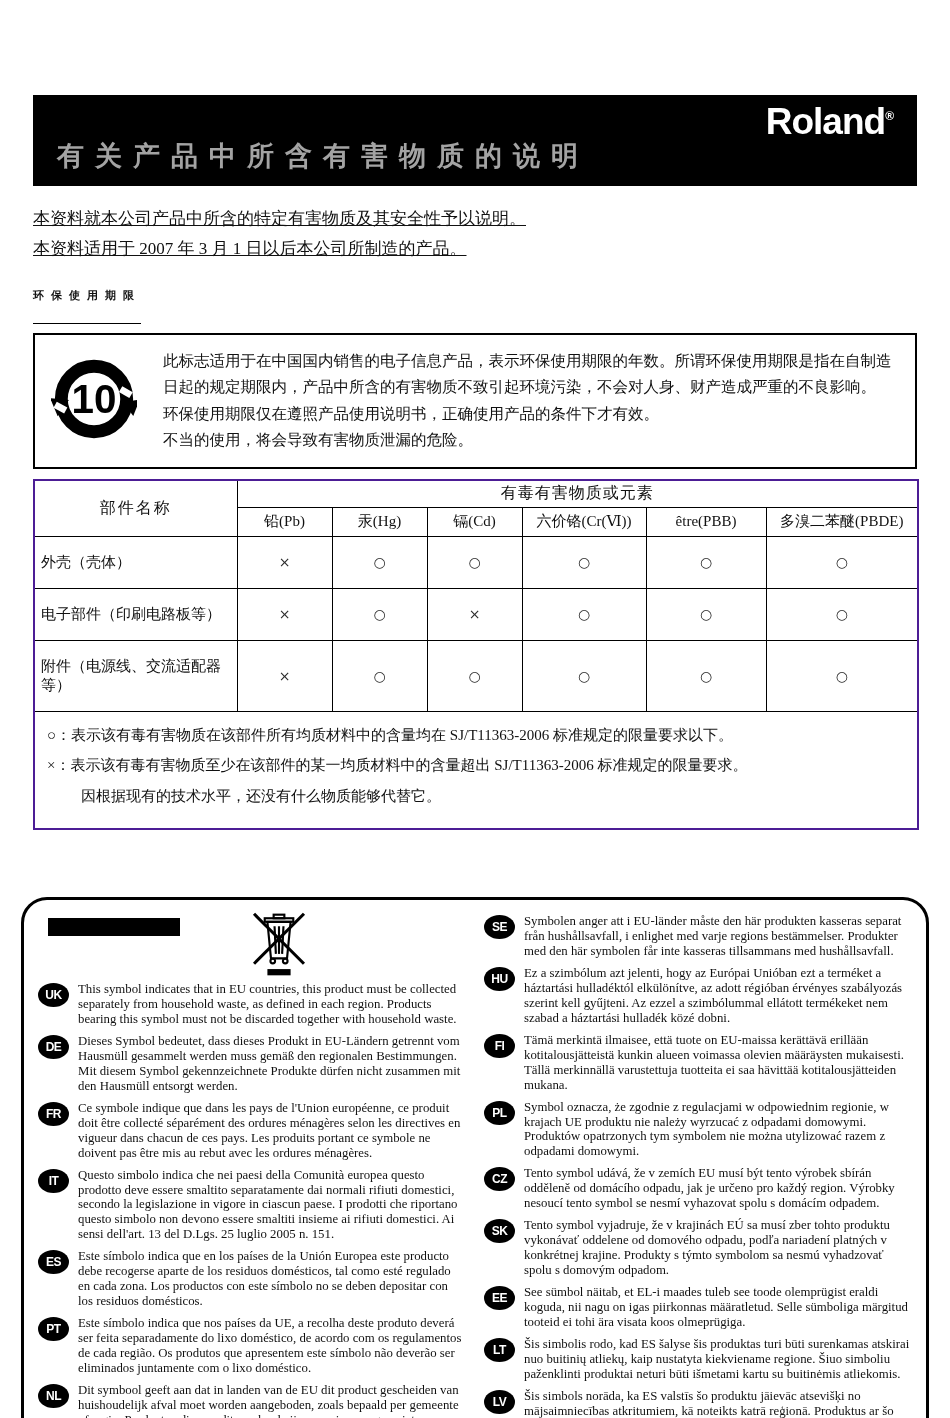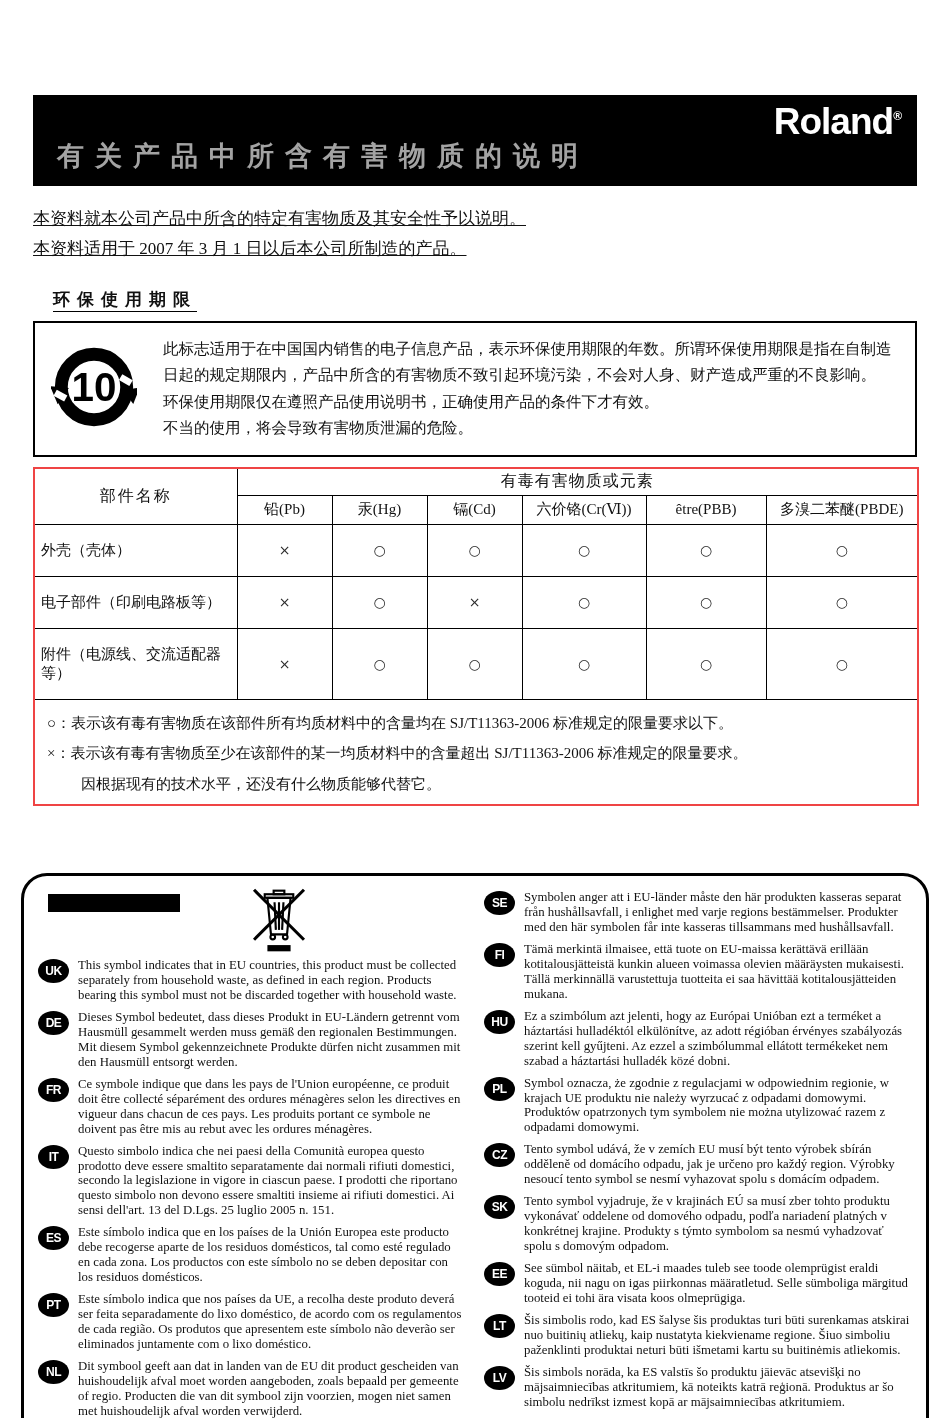--- a/index.html
+++ b/index.html
@@ -9,63 +9,63 @@
     font-family:"Liberation Serif","DejaVu Serif",serif;
     color:#111;
   }
   .page { padding:0 33px; }
 
   
   .header-bar {
     margin-top:95px; height:91px; background:#000; position:relative;
   }
   .brand {
-    position:absolute; top:6px; right:16px;
+    position:absolute; top:6px; right:24px;
     font-family:"Liberation Sans","DejaVu Sans",sans-serif;
     font-weight:bold; font-size:37px; color:#fff; letter-spacing:-1px;
   }
   .brand sup { font-size:12px; vertical-align:top; line-height:30px; }
   .doc-title {
     position:absolute; left:24px; bottom:12px;
     color:#a3a3a3; font-size:27px; font-weight:bold; letter-spacing:11px;
   }
 
   
   .intro { margin-top:18px; font-size:17px; line-height:1.75;text-decoration:underline; }
 
   
   .epup-heading {
     margin-top:24px; display:inline-block;
-    font-size:17px; font-weight:bold; letter-spacing:7px;
-    border-bottom:1.5px solid #000; padding-bottom:0;margin-left:20px;
+    font-size:11px; font-weight:bold; letter-spacing:7px;
+    border-bottom:1.5px solid #000; padding-bottom:20px;
   }
   .epup-box {
     margin-top:9px; border:2.5px solid #000; padding:13px 16px;
     display:flex; align-items:center; gap:26px; min-height:126px;
   }
   .epup-logo { flex:0 0 auto; }
   .epup-text { font-size:15.5px; line-height:1.72; }
 
   
   .table-heading { margin-top:30px; font-size:17px; font-weight:bold; letter-spacing:5px; }
   table.subst {
     margin-top:10px; width:100%; border-collapse:collapse; table-layout:fixed;
     font-size:15px;
   }
   table.subst th, table.subst td { border:1px solid #000; }
-  table.subst { border:2px solid #ef4444; }
+  table.subst { border:2px solid #4c1d95; }
   th.part-head { font-weight:normal; font-size:16px; letter-spacing:2px; }
   th.group-head { font-weight:normal; font-size:16px; height:27px; letter-spacing:1px; }
   th.sub-head { font-weight:normal; height:29px;margin-left:11px; }
   td.part-cell { text-align:left; padding:16px 6px; height:28px; }
   td.status-cell {
     text-align:center; font-family:"DejaVu Sans","Liberation Sans",sans-serif;
     color:#2b2b2b; font-size:14px;
   }
-  td.notes-cell { padding:8px 12px 4px; line-height:2.05; font-size:15px;margin-top:48px; }
+  td.notes-cell { padding:8px 12px 16px; line-height:2.05; font-size:15px;margin-top:48px; }
   .note-indent { padding-left:34px; }
 
   
   .weee-box {
     margin:67px 12px 0 -12px; width:908px;
     border:3px solid #000; border-radius:26px;
     padding:8px 14px 10px 14px;
     display:grid; grid-template-columns:1fr 1fr; column-gap:18px;
   }
   .weee-col { display:flex; flex-direction:column; }
@@ -239,28 +239,28 @@
       </div>
 
     </div>
 
     <div class="weee-col right">
       <div class="weee-para">
         <div class="badge">SE</div>
         <div class="weee-text">Symbolen anger att i EU-länder måste den här produkten kasseras separat från hushållsavfall, i enlighet med varje regions bestämmelser. Produkter med den här symbolen får inte kasseras tillsammans med hushållsavfall.</div>
       </div>
       <div class="weee-para">
+        <div class="badge">HU</div>
+        <div class="weee-text">Ez a szimbólum azt jelenti, hogy az Európai Unióban ezt a terméket a háztartási hulladéktól elkülönítve, az adott régióban érvényes szabályozás szerint kell gyűjteni. Az ezzel a szimbólummal ellátott termékeket nem szabad a háztartási hulladék közé dobni.</div>
+      </div>
+      <div class="weee-para">
         <div class="badge">FI</div>
         <div class="weee-text">Tämä merkintä ilmaisee, että tuote on EU-maissa kerättävä erillään kotitalousjätteistä kunkin alueen voimassa olevien määräysten mukaisesti. Tällä merkinnällä varustettuja tuotteita ei saa hävittää kotitalousjätteiden mukana.</div>
       </div>
       <div class="weee-para">
-        <div class="badge">HU</div>
-        <div class="weee-text">Ez a szimbólum azt jelenti, hogy az Európai Unióban ezt a terméket a háztartási hulladéktól elkülönítve, az adott régióban érvényes szabályozás szerint kell gyűjteni. Az ezzel a szimbólummal ellátott termékeket nem szabad a háztartási hulladék közé dobni.</div>
-      </div>
-      <div class="weee-para">
         <div class="badge">PL</div>
         <div class="weee-text">Symbol oznacza, że zgodnie z regulacjami w odpowiednim regionie, w krajach UE produktu nie należy wyrzucać z odpadami domowymi. Produktów opatrzonych tym symbolem nie można utylizować razem z odpadami domowymi.</div>
       </div>
       <div class="weee-para">
         <div class="badge">CZ</div>
         <div class="weee-text">Tento symbol udává, že v zemích EU musí být tento výrobek sbírán odděleně od domácího odpadu, jak je určeno pro každý region. Výrobky nesoucí tento symbol se nesmí vyhazovat spolu s domácím odpadem.</div>
       </div>
       <div class="weee-para">
         <div class="badge">SK</div>
         <div class="weee-text">Tento symbol vyjadruje, že v krajinách EÚ sa musí zber tohto produktu vykonávať oddelene od domového odpadu, podľa nariadení platných v konkrétnej krajine. Produkty s týmto symbolom sa nesmú vyhadzovať spolu s domovým odpadom.</div>

